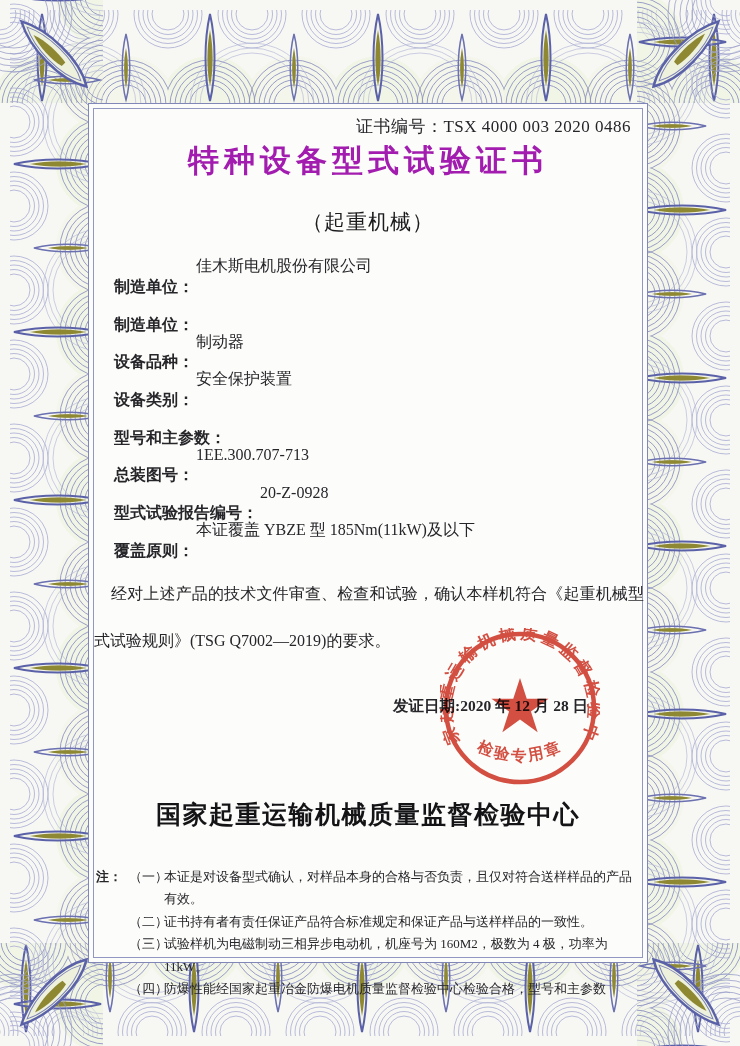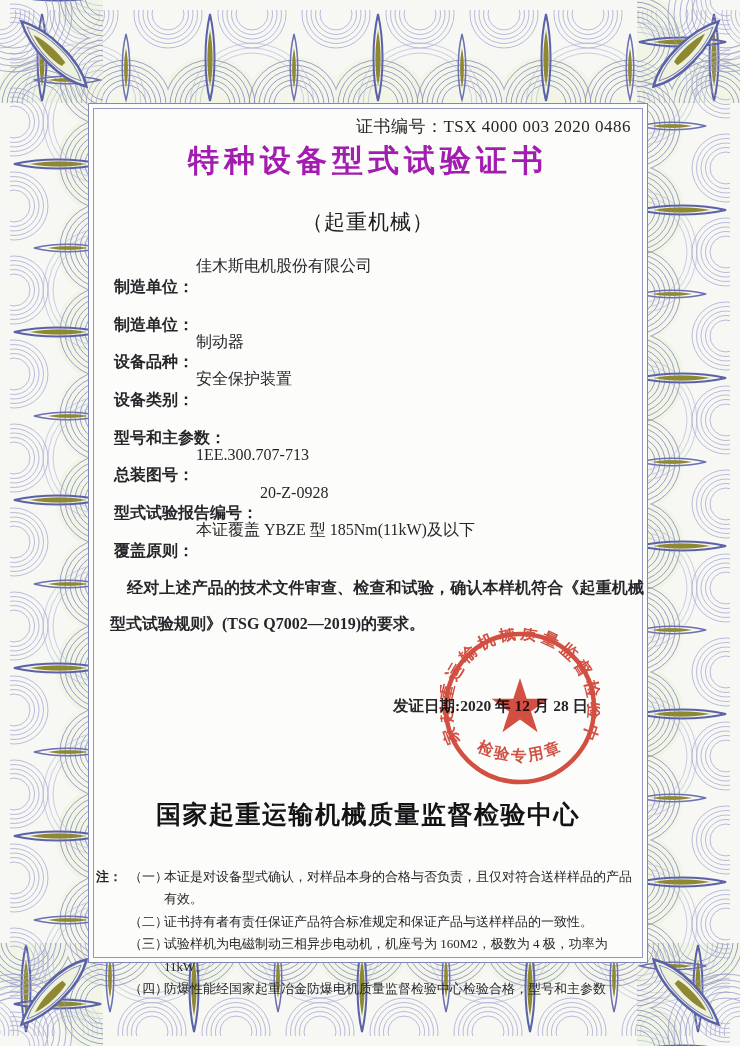--- a/index.html
+++ b/index.html
@@ -29,23 +29,22 @@
     position:absolute;top:104px;left:0;width:100%;text-align:center;
     font-family:"Liberation Sans","DejaVu Sans",sans-serif;
     font-weight:400;font-size:21px;letter-spacing:1px;color:#1b1b1d;
   }
   .fields{position:absolute;top:144px;left:25px;right:14px;}
   .frow{height:37.7px;display:flex;align-items:center;font-size:16px;white-space:nowrap;}
   .flabel{font-weight:700;margin-top:41px;}
   .fvalue{font-weight:400;margin-left:2px;}
   .statement{
     position:absolute;top:466px;left:5px;right:3px;
-    font-size:16px;font-weight:700;line-height:36px;text-indent:17px;
+    font-size:16px;font-weight:400;line-height:47px;text-indent:17px;
     text-align:justify;
-    margin-left:16px;
   }
   .dates{position:absolute;top:588px;left:284px;font-size:15.5px;font-weight:600;line-height:27px;white-space:nowrap;z-index:1;}
   .dates .d1{margin-left:20px;}
   .authority{
     position:absolute;top:694px;left:0;width:100%;text-align:center;
     font-weight:700;font-size:25px;letter-spacing:1.5px;color:#141416;white-space:nowrap;
   }
   .notes{position:absolute;top:762px;left:7px;width:546px;font-size:13px;line-height:22.4px;}
   .notes .note-label{position:absolute;left:0;top:0;font-weight:700;}
   .notes .items{margin-left:33px;}

